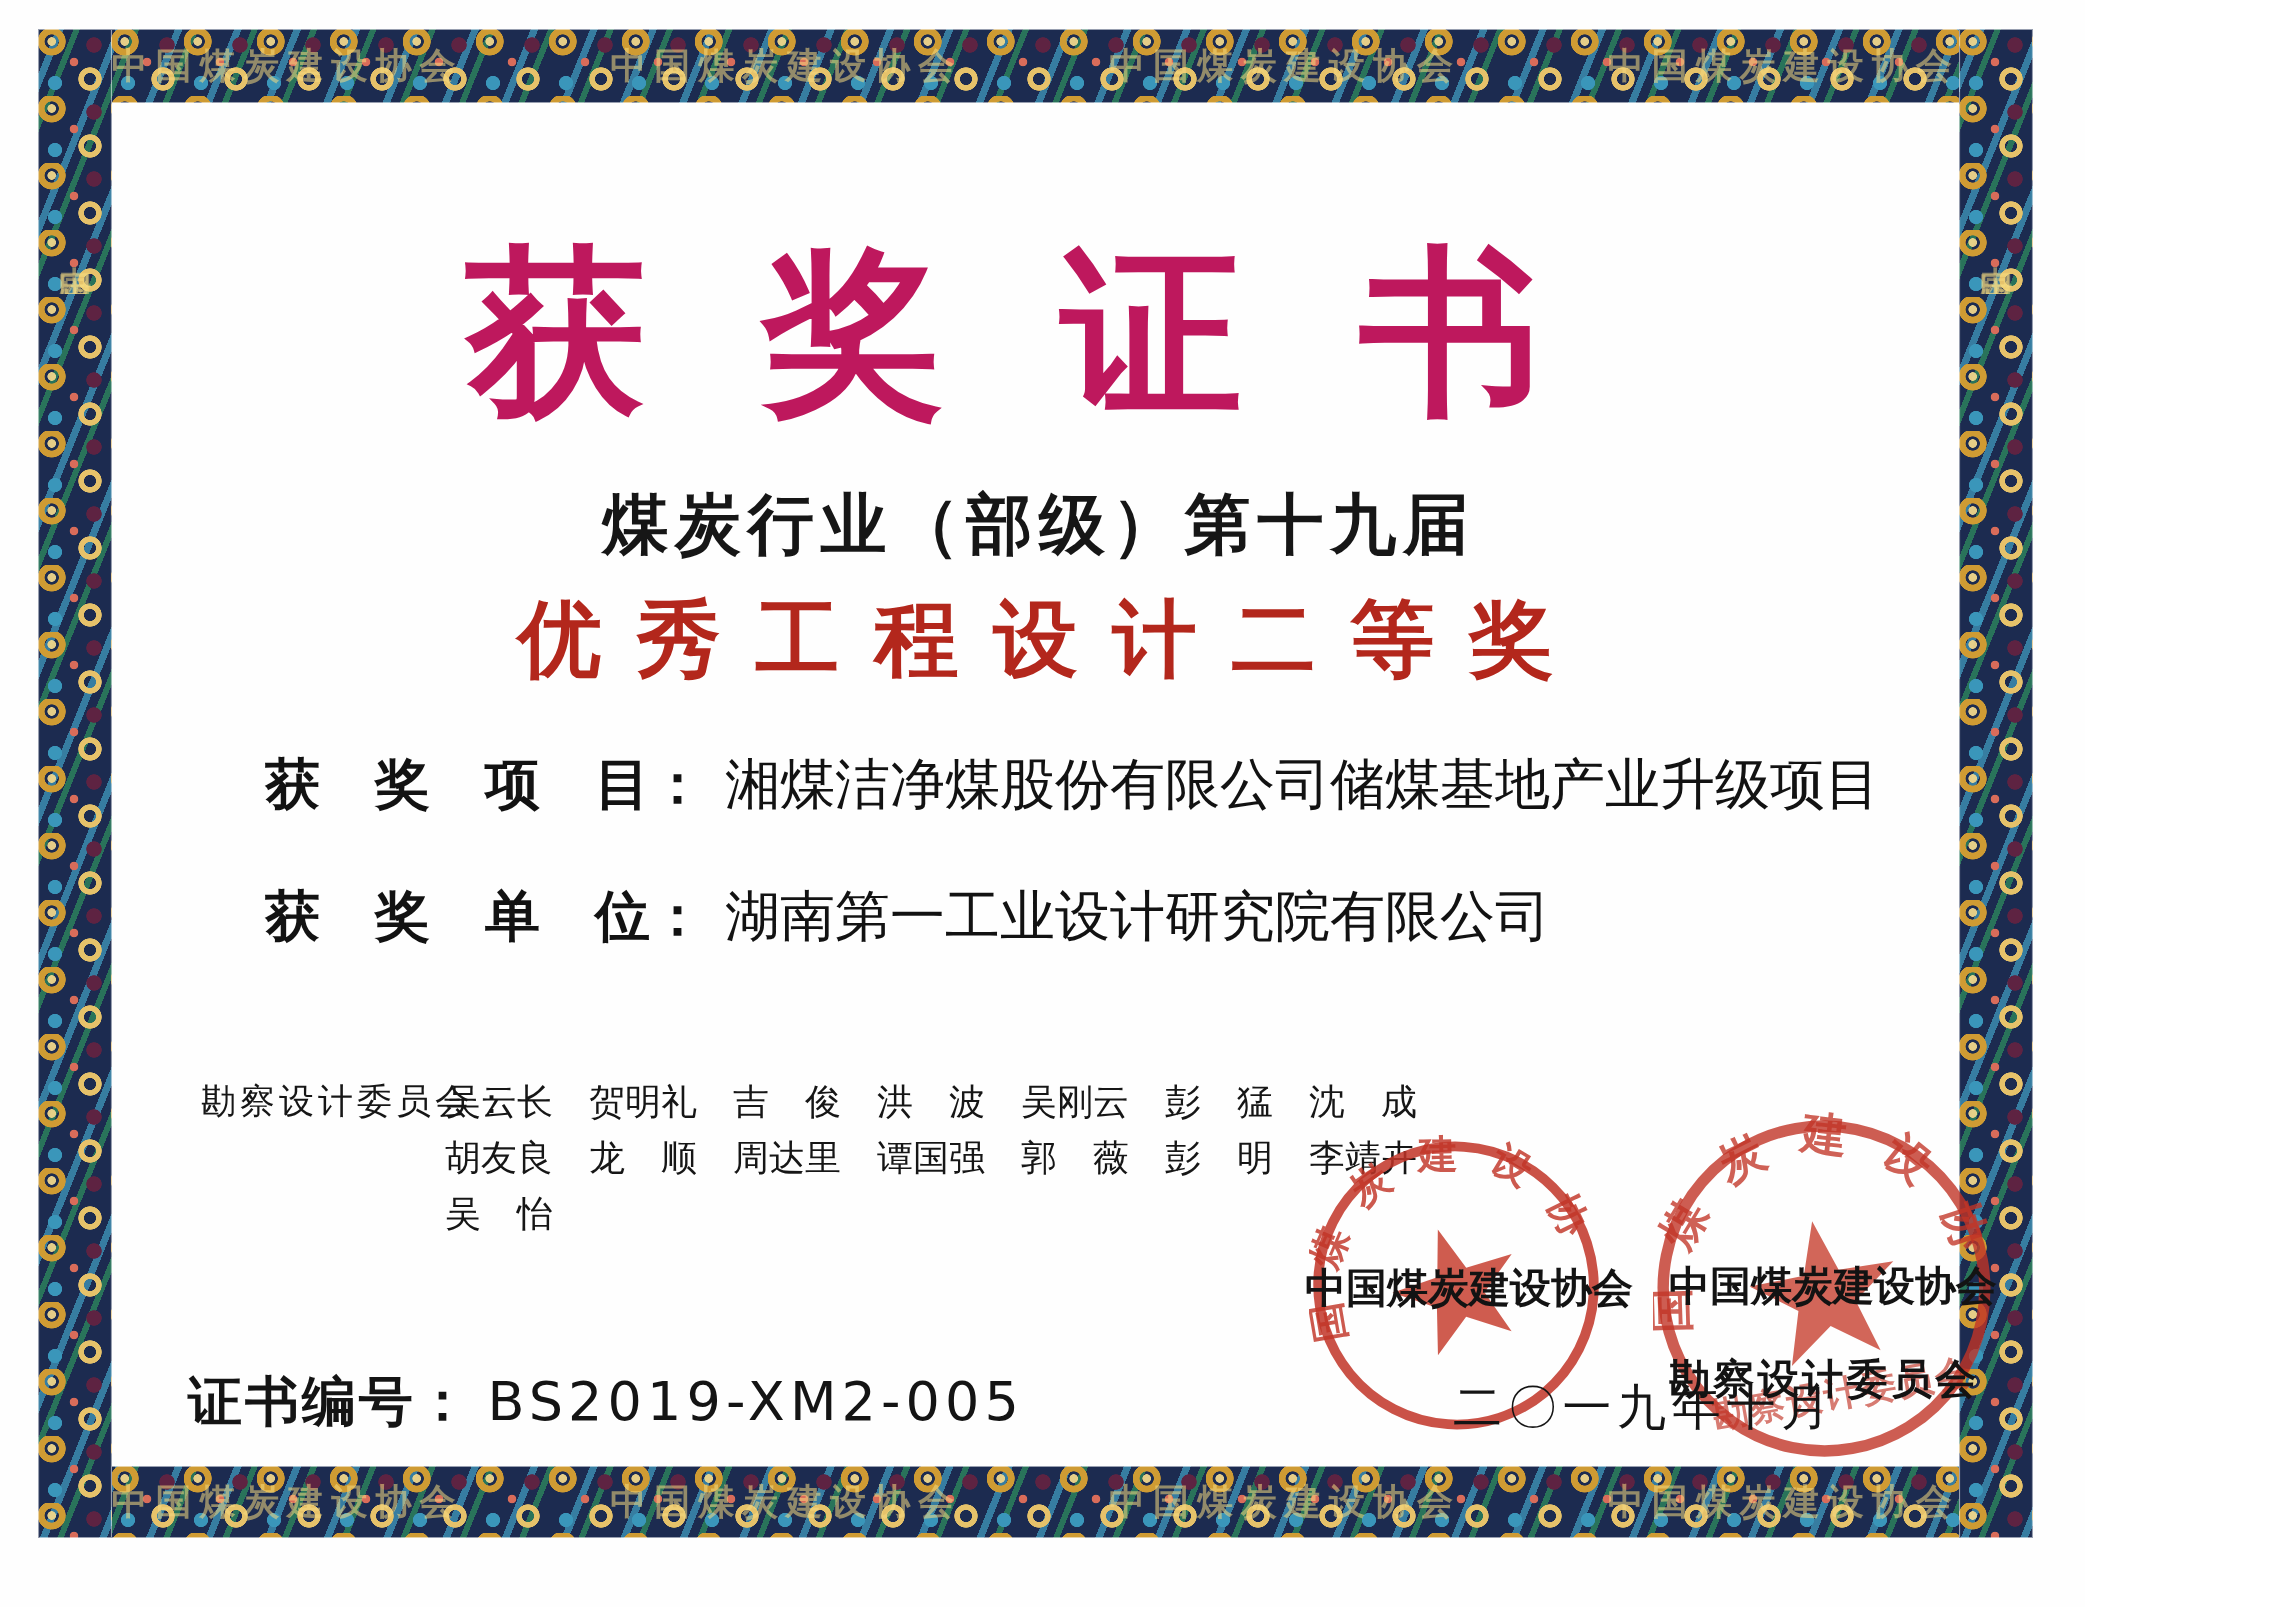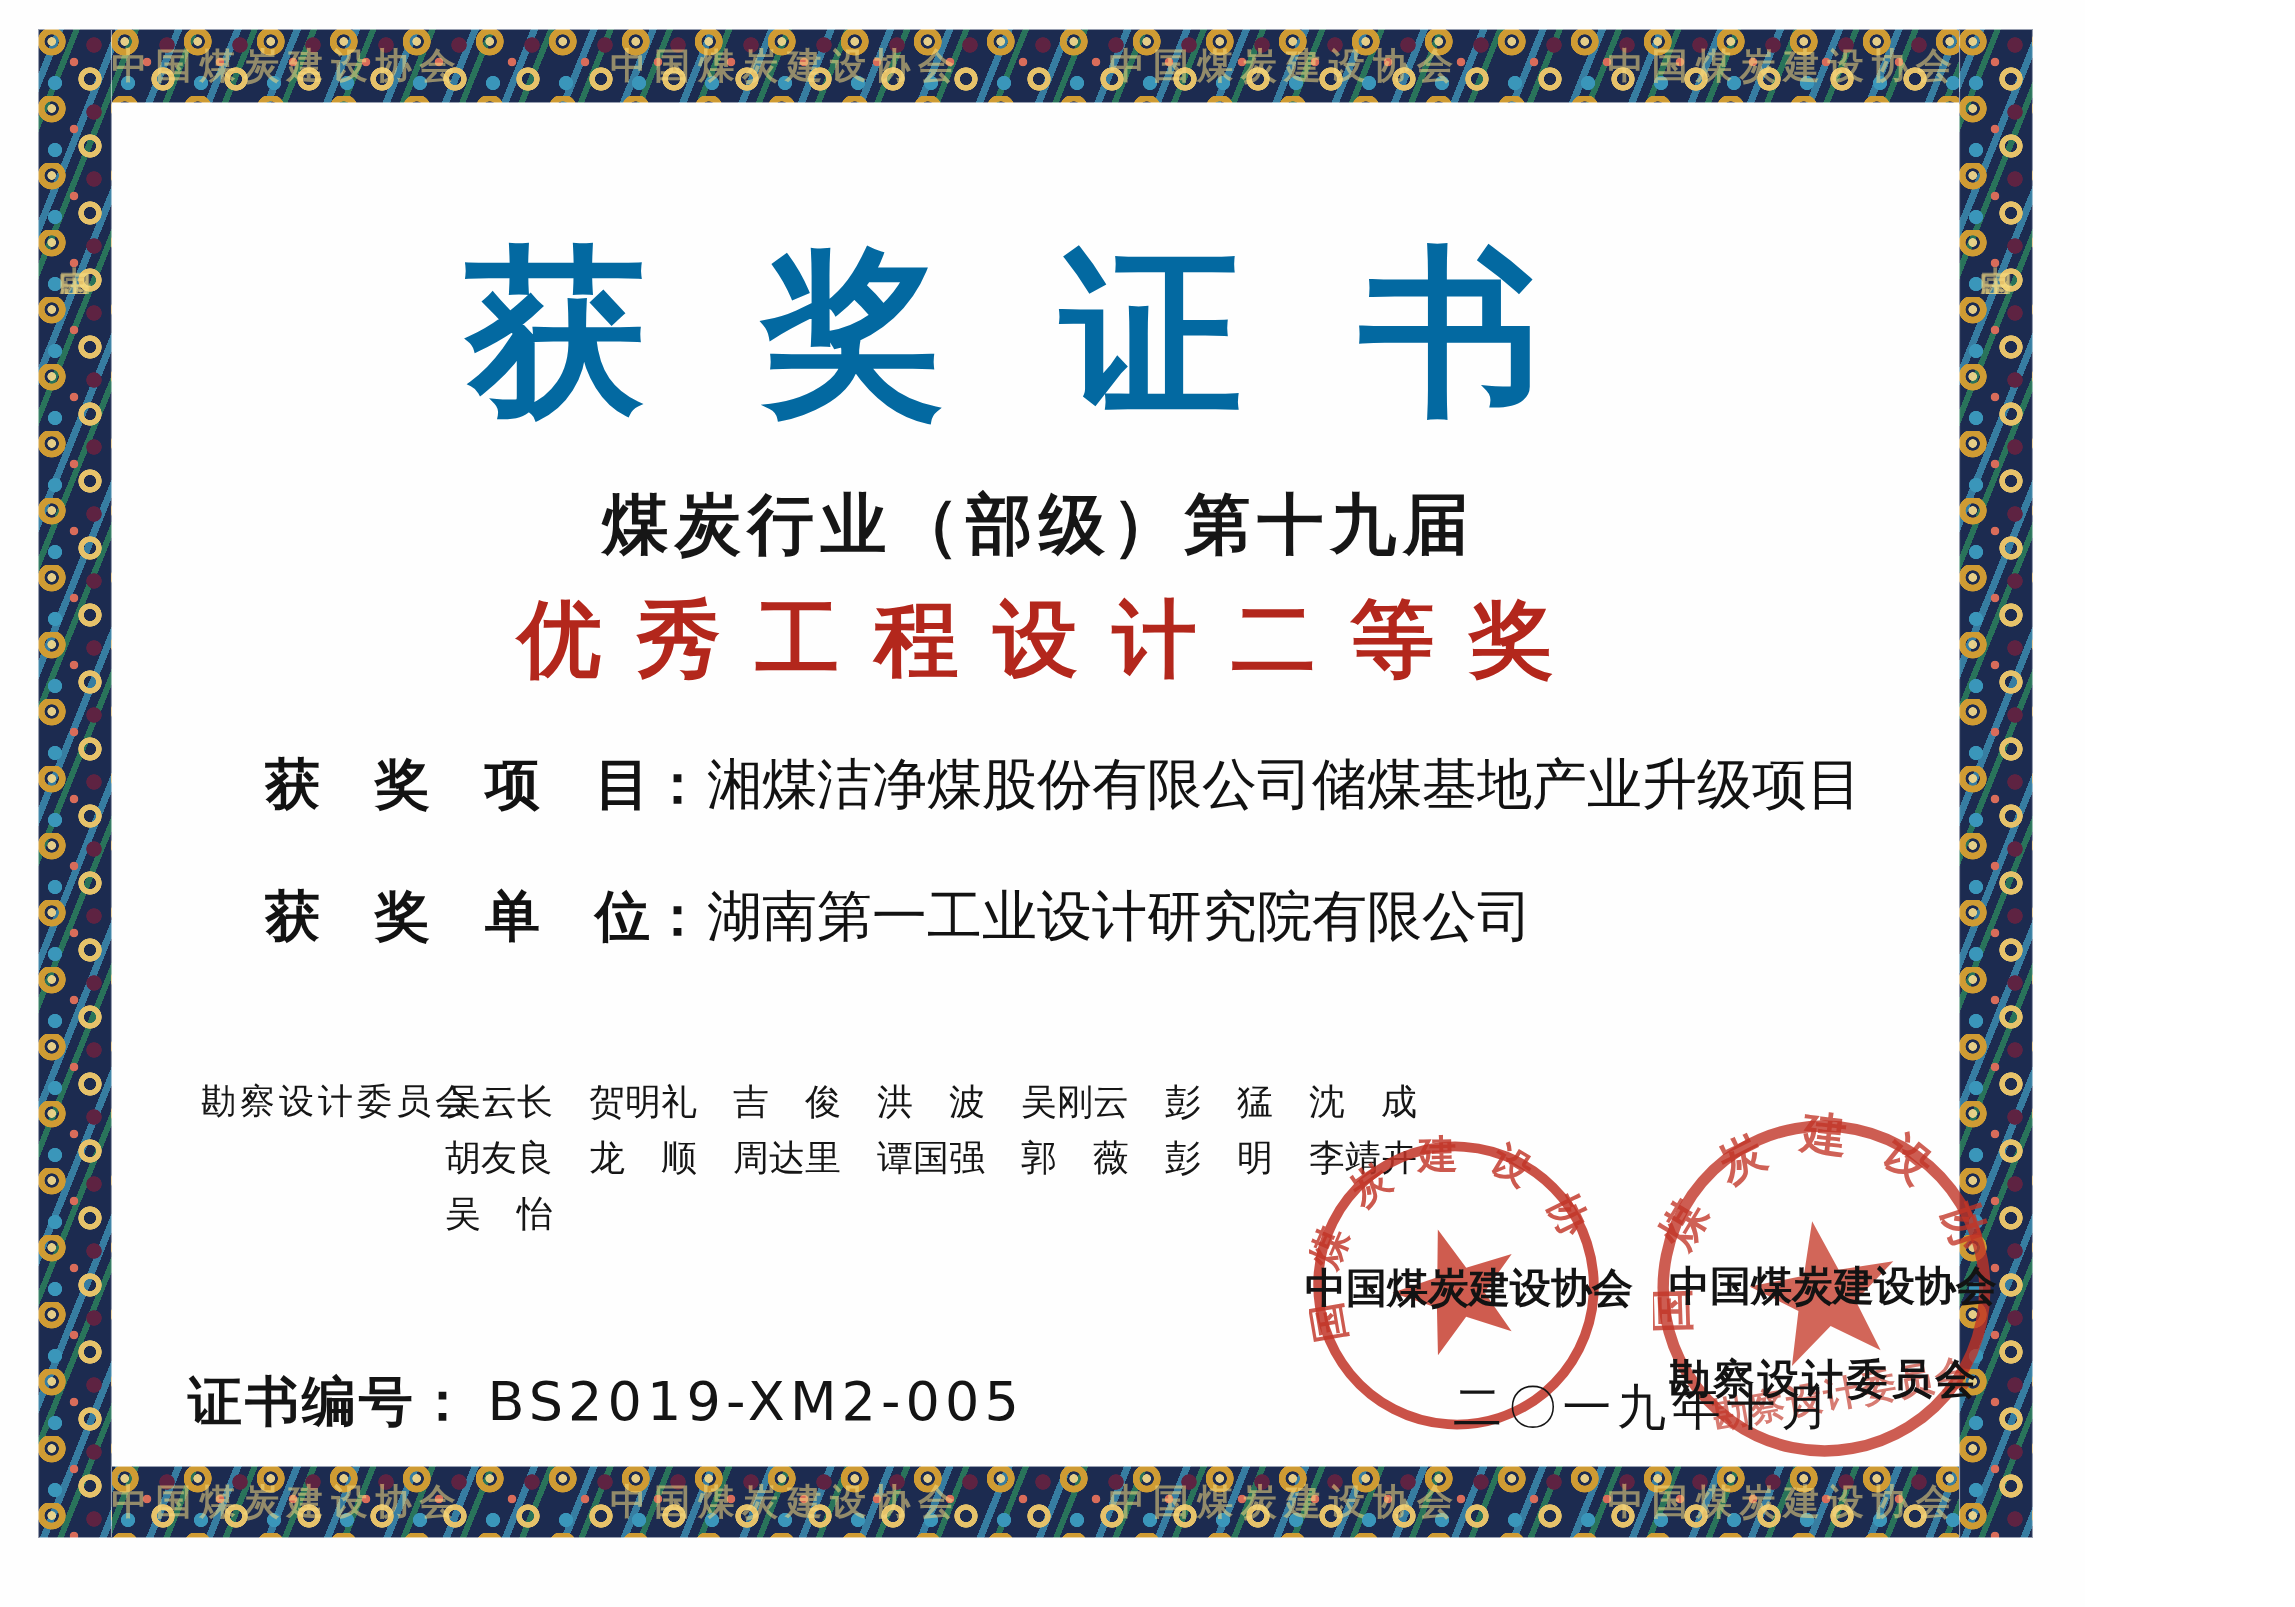--- a/index.html
+++ b/index.html
@@ -41,37 +41,37 @@
   .wm-v{
     position:absolute;left:50%;top:14%;transform:translateX(-50%);
     writing-mode:vertical-rl;
     color:rgba(246,219,128,0.5);font-size:33px;font-weight:bold;
     letter-spacing:6.8px;white-space:nowrap;overflow:hidden;max-height:82%;
   }
   
   .title{
     position:absolute;left:112px;right:126px;top:233px;
     text-align:center;font-size:181px;line-height:1.1;font-weight:700;
-    color:#0369a1;letter-spacing:117px;padding-left:51px;white-space:nowrap;
+    color:#be185d;letter-spacing:117px;padding-left:51px;white-space:nowrap;
   }
   .subtitle{
     position:absolute;left:112px;right:126px;top:480px;
     text-align:center;font-size:66px;font-weight:700;color:#161616;
     letter-spacing:6.8px;padding-left:7px;white-space:nowrap;
   }
   .award{
     position:absolute;left:112px;right:126px;top:583px;
     text-align:center;font-size:84px;font-weight:700;color:#b3271c;
     letter-spacing:35px;padding-left:35px;white-space:nowrap;
   }
   .field-row{position:absolute;left:265px;font-size:55px;color:#121212;white-space:nowrap;line-height:1.2;}
   .field-row.project{top:751px;}
   .field-row.unit{top:883px;}
   .field-row .label{font-weight:700;}
-  .field-row .value{font-weight:400;margin-left:2px;}
+  .field-row .value{font-weight:400;margin-left:20px;}
   .p-label{
     position:absolute;left:201px;top:1078px;
     font-size:35px;font-weight:500;letter-spacing:4px;color:#161616;white-space:nowrap;
   }
   .p-rows{
     position:absolute;left:429px;top:1074px;
     font-size:36px;line-height:56px;color:#161616;white-space:nowrap;font-weight:500;margin-left:16px;
   }
   .certno{position:absolute;left:188px;top:1366px;font-size:54px;color:#141414;white-space:nowrap;}
   .certno .label{font-weight:700;letter-spacing:2.9px;}

